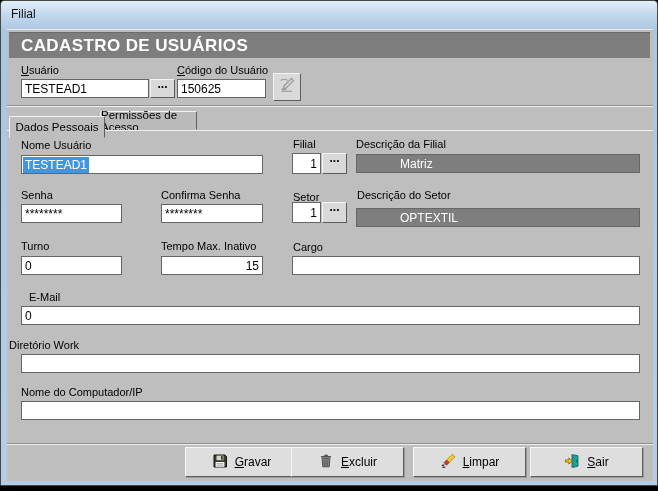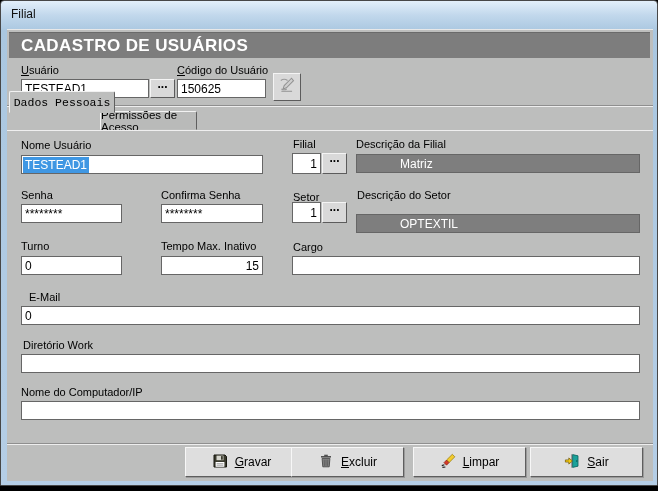--- a/index.html
+++ b/index.html
@@ -61,47 +61,47 @@
   .btn svg{flex:0 0 auto;}
 
   
   .p-usuario-lbl{left:14px;top:34px;}
   .p-usuario-in{left:14px;top:49px;width:128px;height:19px;}
   .p-browse1{left:143px;top:49px;width:25px;height:19px;}
   .p-codigo-lbl{left:170px;top:34px;}
   .p-codigo-in{left:170px;top:49px;width:89px;height:19px;}
   .p-editbtn{left:266px;top:43px;width:28px;height:28px;}
   .p-groove1{left:0;top:75px;width:646px;}
-  .p-tab1{left:2px;top:61px;width:106px;height:22px;font-family:Liberation Mono, monospace;}
+  .p-tab1{left:2px;top:86px;width:96px;height:22px;}
   .p-tab2{left:93px;top:81px;width:97px;height:19px;}
   .p-nome-lbl{left:14px;top:109px;}
   .p-nome-in{left:14px;top:125px;width:242px;height:19px;}
   .p-filial-lbl{left:286px;top:108px;}
   .p-filial-in{left:285px;top:123px;width:29px;height:21px;}
   .p-browse2{left:315px;top:123px;width:25px;height:21px;}
   .p-descfilial-lbl{left:349px;top:108px;}
   .p-descfilial-in{left:349px;top:124px;width:284px;height:19px;}
   .p-senha-lbl{left:14px;top:159px;}
   .p-senha-in{left:14px;top:174px;width:101px;height:19px;}
   .p-confirma-lbl{left:154px;top:159px;}
   .p-confirma-in{left:154px;top:174px;width:102px;height:19px;}
   .p-setor-lbl{left:286px;top:161px;}
   .p-setor-in{left:285px;top:172px;width:29px;height:21px;}
   .p-browse3{left:315px;top:172px;width:25px;height:21px;}
   .p-descsetor-lbl{left:350px;top:159px;}
-  .p-descsetor-in{left:349px;top:184px;width:284px;height:19px;text-align:center;}
+  .p-descsetor-in{left:349px;top:178px;width:284px;height:19px;text-align:center;}
   .p-turno-lbl{left:14px;top:210px;}
   .p-turno-in{left:14px;top:226px;width:101px;height:19px;}
   .p-tempo-lbl{left:154px;top:210px;}
   .p-tempo-in{left:154px;top:226px;width:102px;height:19px;}
   .p-cargo-lbl{left:286px;top:211px;}
   .p-cargo-in{left:285px;top:226px;width:348px;height:19px;}
   .p-email-lbl{left:14px;top:261px;margin-left:8px;}
   .p-email-in{left:14px;top:276px;width:619px;height:19px;}
-  .p-dir-lbl{left:16px;top:309px;}
+  .p-dir-lbl{left:2px;top:309px;}
   .p-dir-in{left:14px;top:324px;width:619px;height:19px;}
   .p-comp-lbl{left:14px;top:356px;}
   .p-comp-in{left:14px;top:371px;width:619px;height:19px;}
   .p-groove2{left:0;top:413px;width:646px;}
   .p-btn-gravar{left:178px;top:417px;width:113px;}
   .p-btn-excluir{left:284px;top:417px;width:113px;}
   .p-btn-limpar{left:406px;top:417px;width:113px;}
   .p-btn-sair{left:523px;top:417px;width:113px;}
 </style>
 </head>

